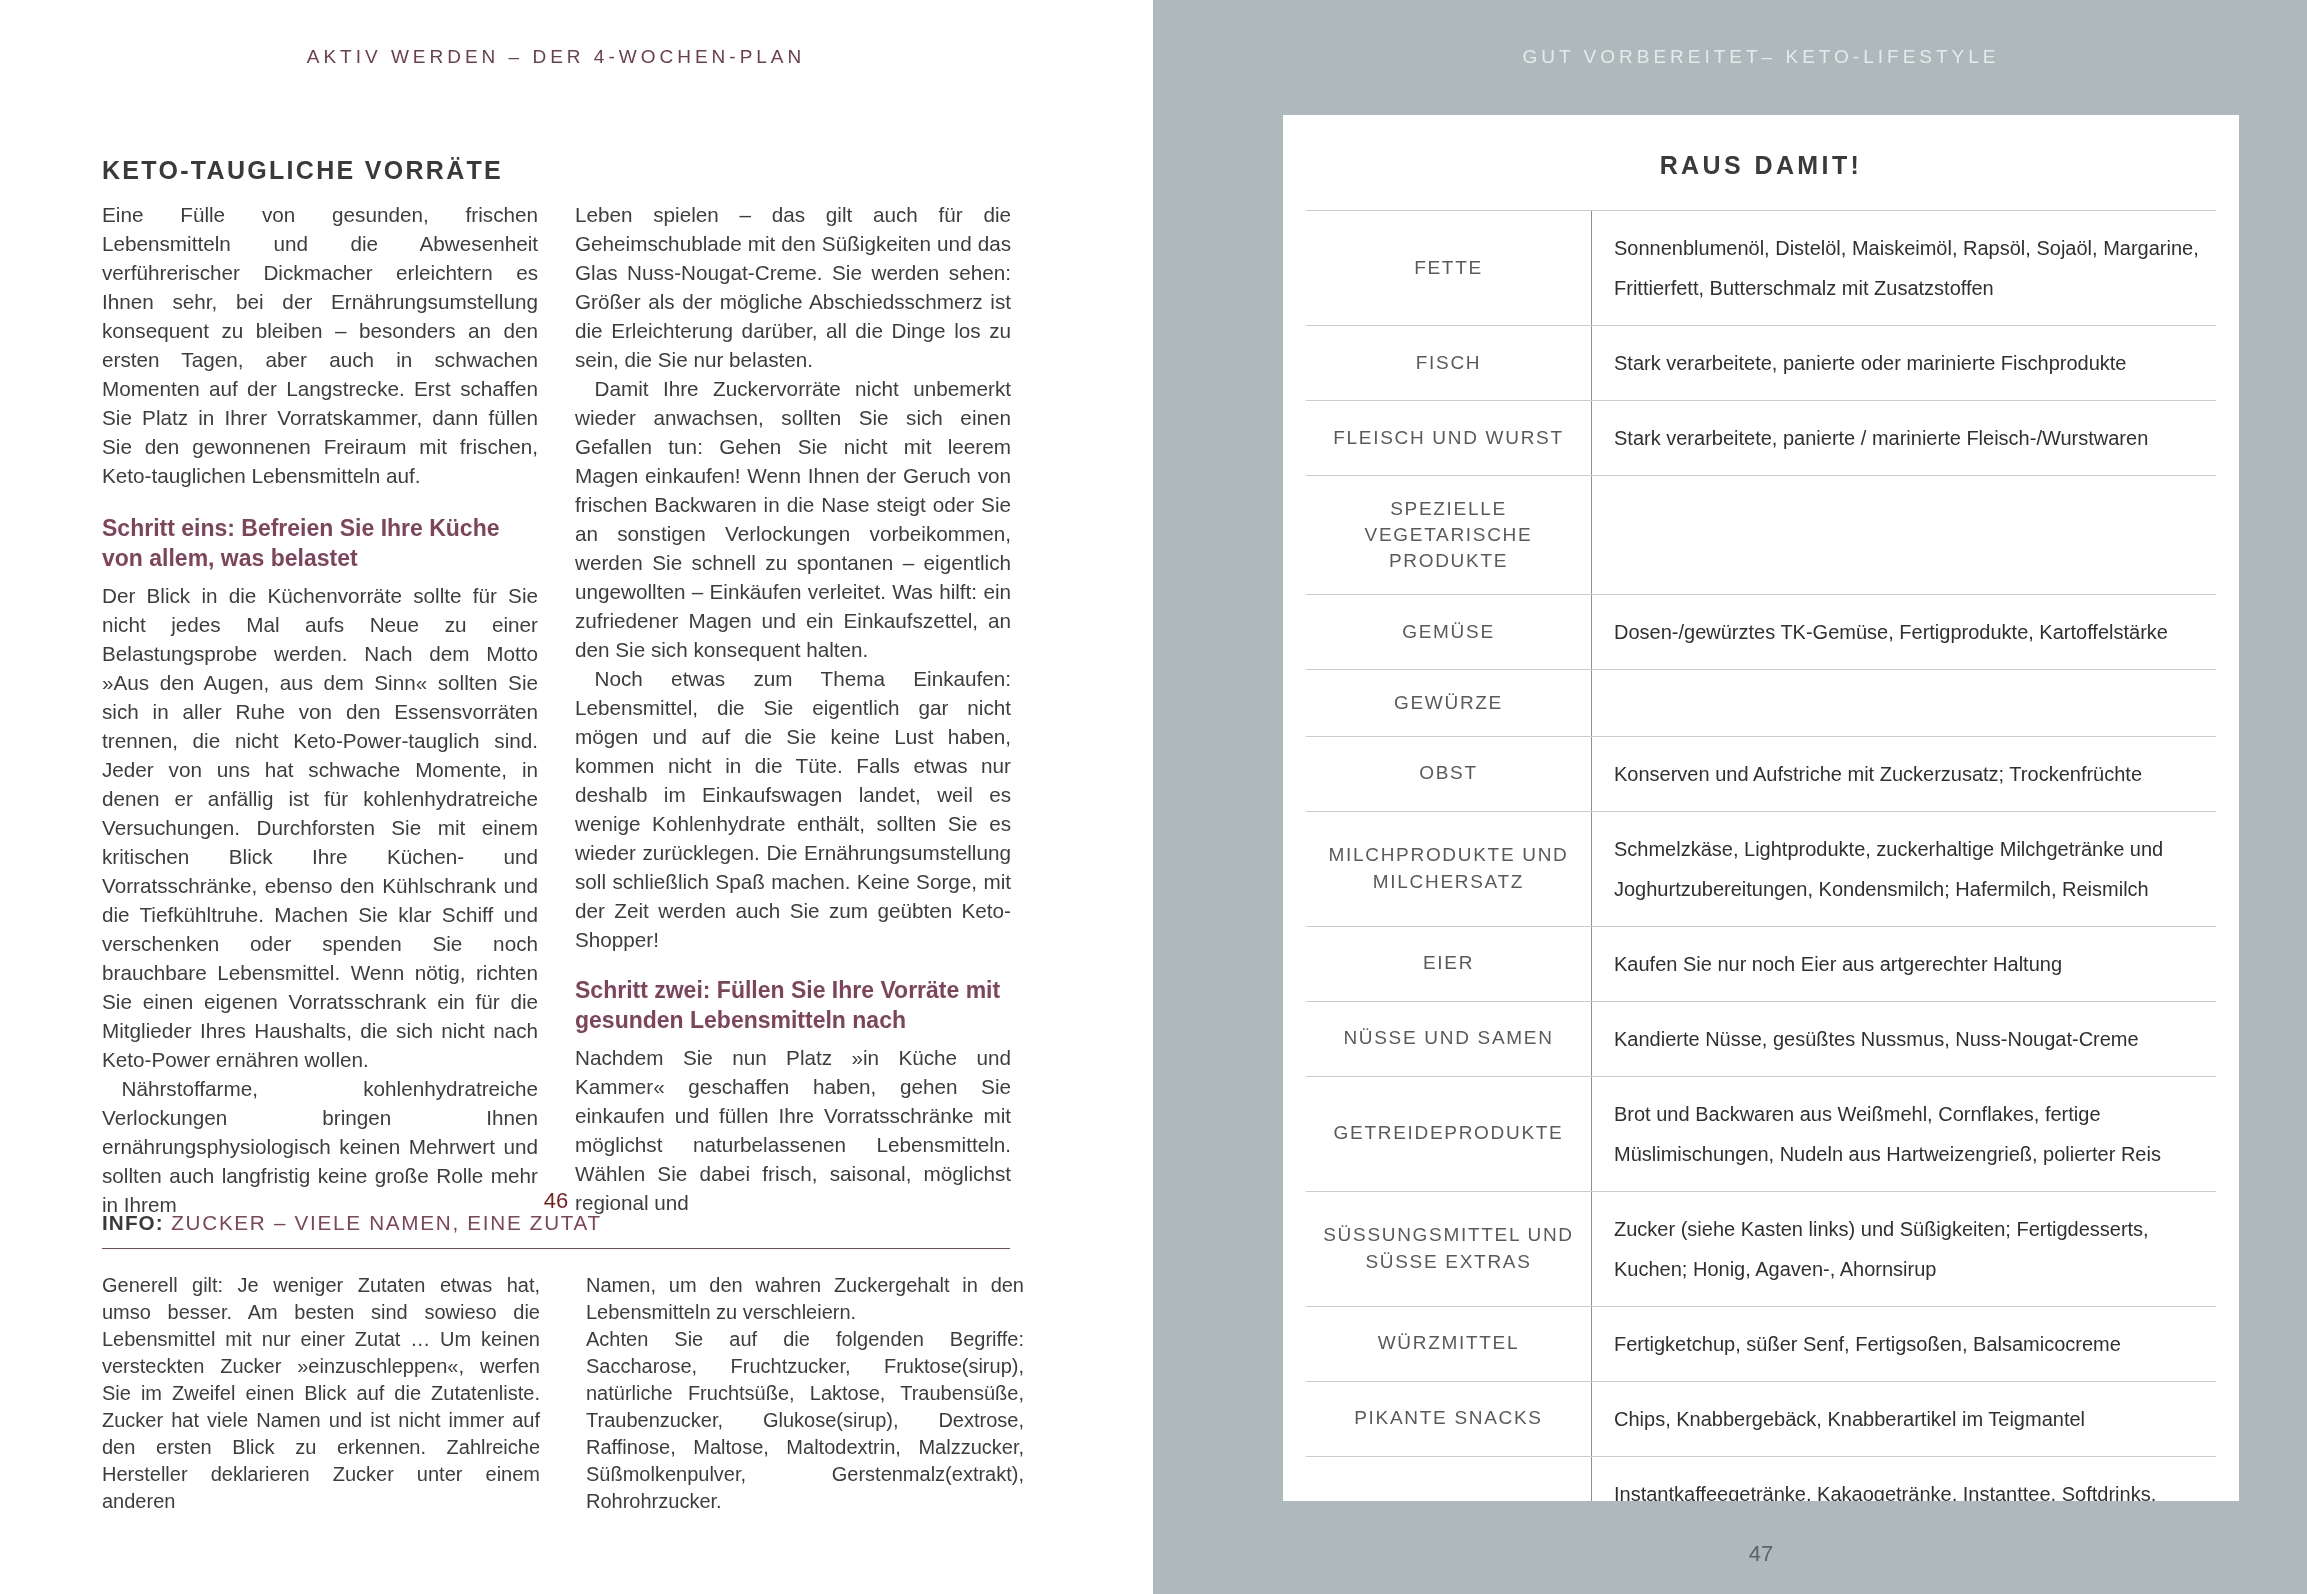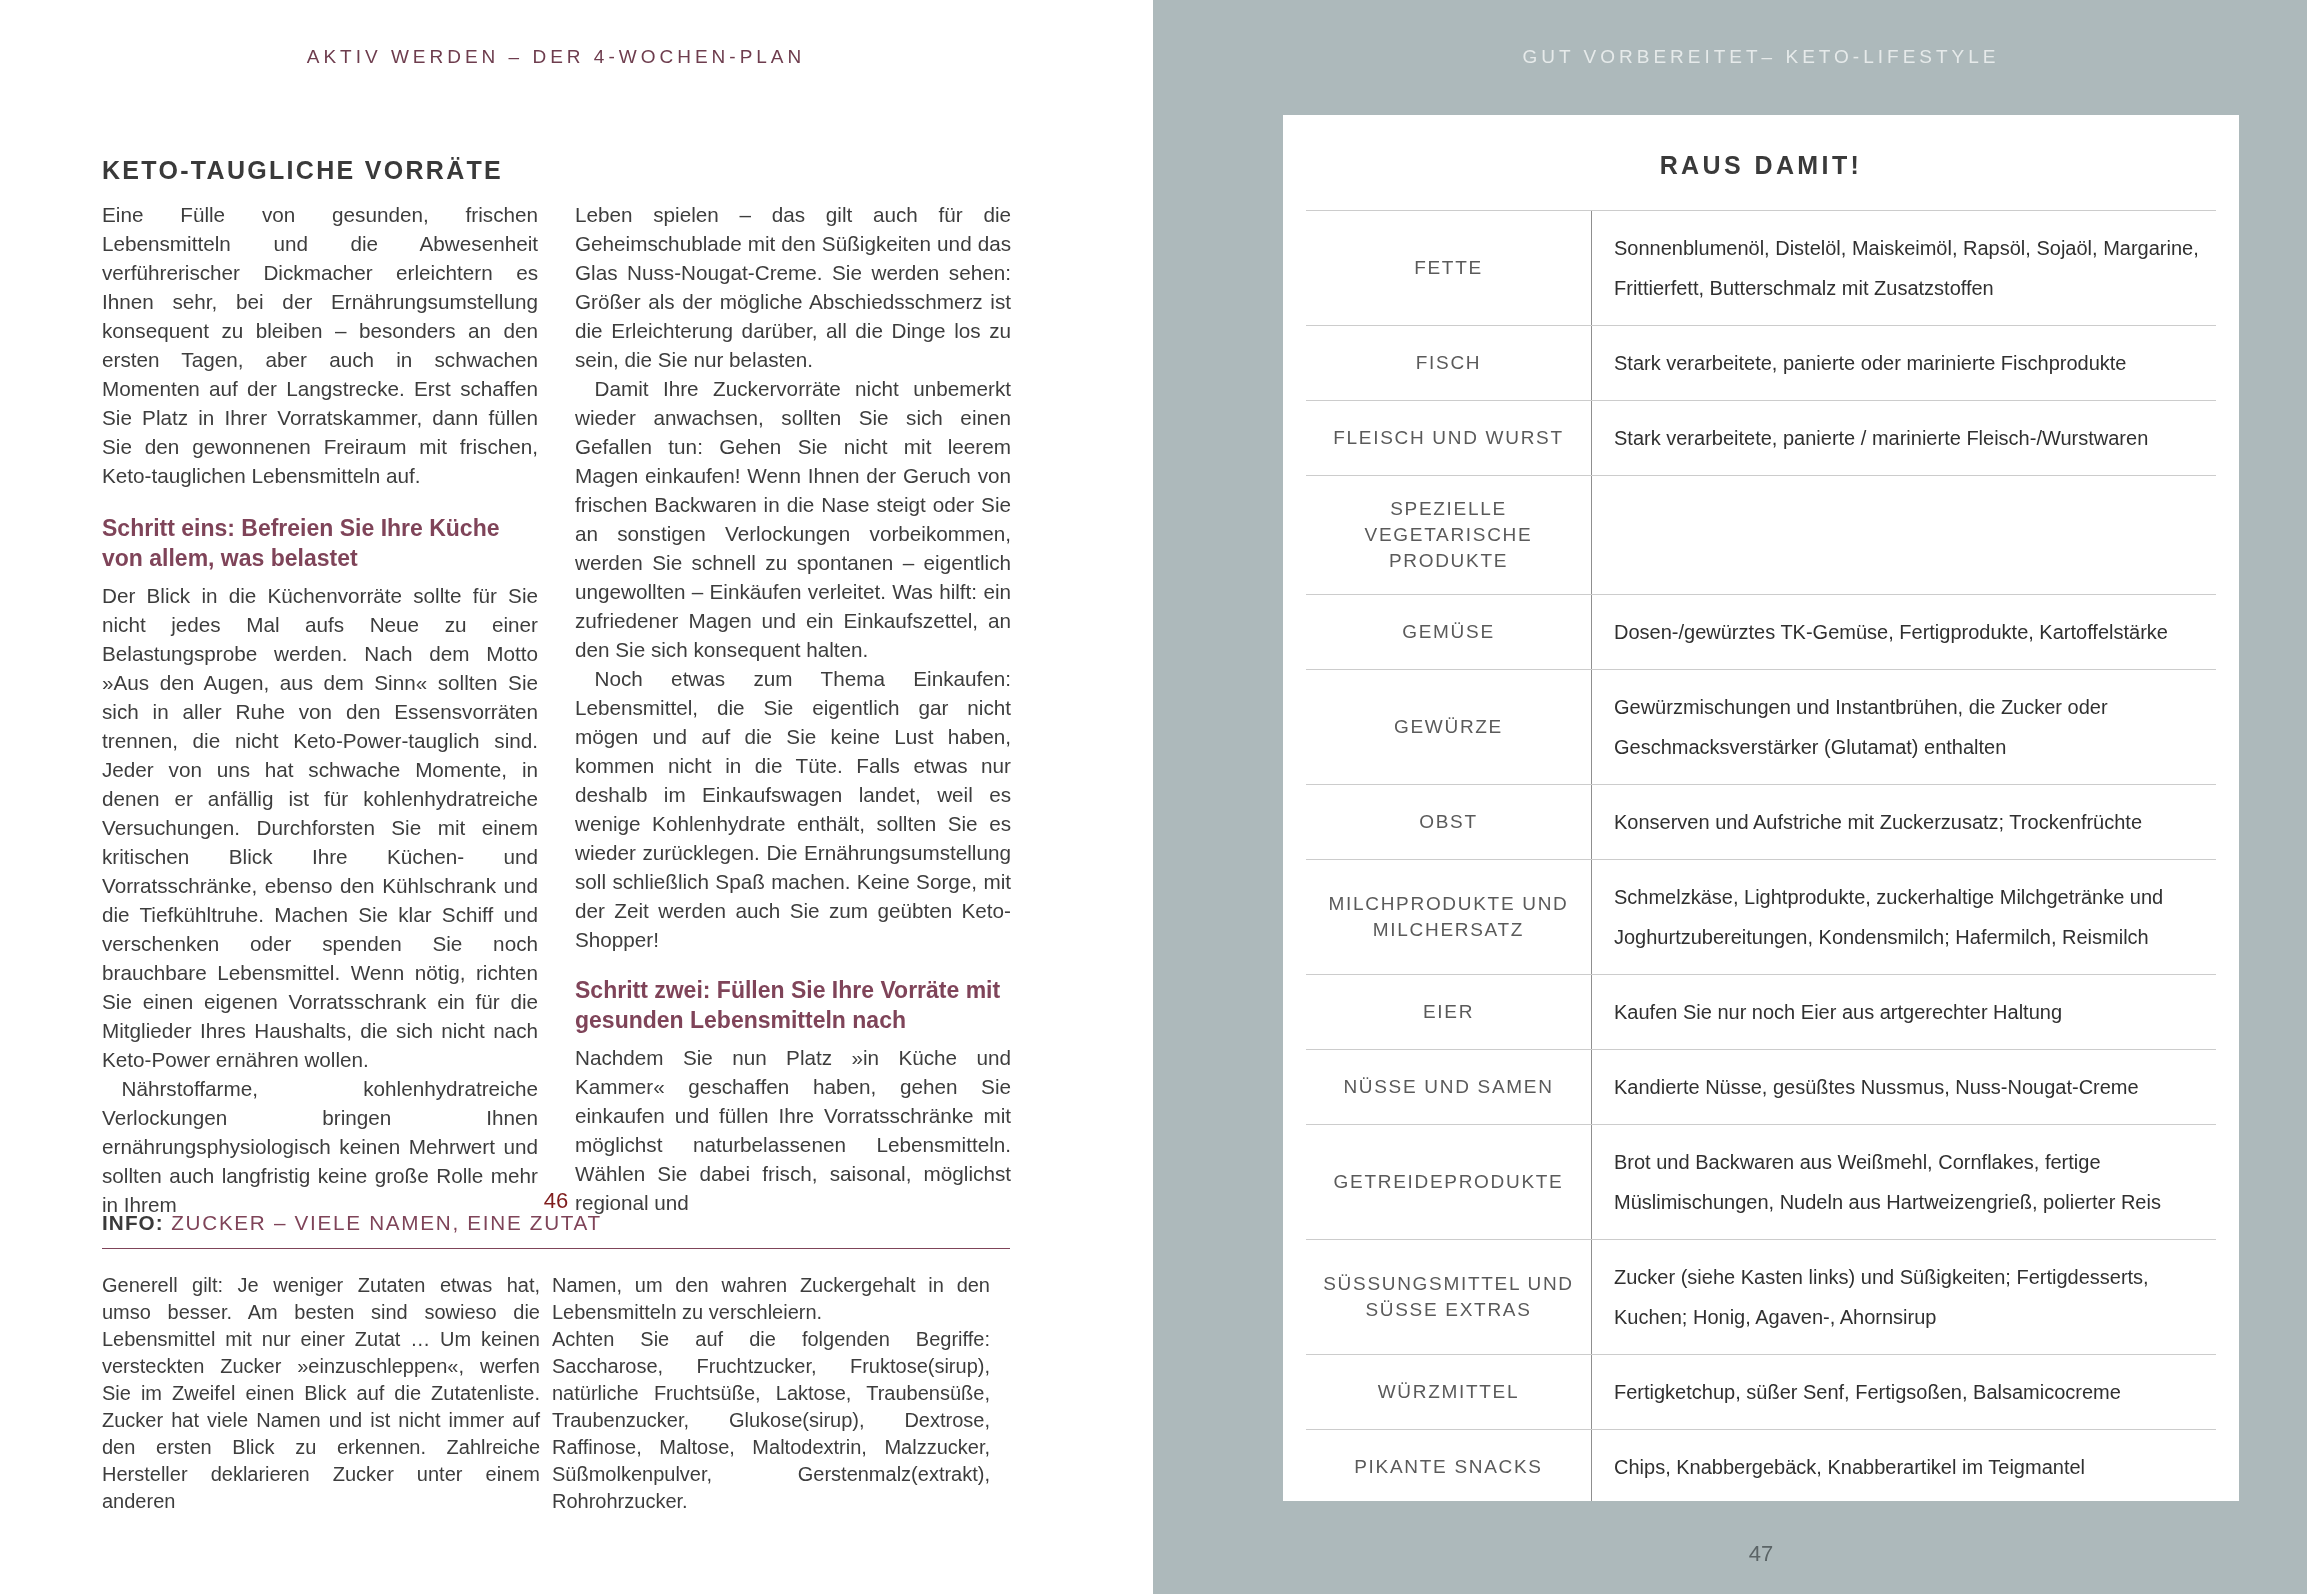--- a/index.html
+++ b/index.html
@@ -51,21 +51,21 @@
   .info-box {
     position:absolute; top:1211px; left:102px; width:908px;
   }
   .info-heading {
     font-size:20.7px; letter-spacing:1.7px;
     color:#7f4459;
     margin-bottom:12.6px;
   }
   .info-heading .info-label { color:#3a3a3a; font-weight:bold; letter-spacing:1.1px; }
   .info-rule { height:1.7px; background:#7f4459; width:100%; }
-  .info-columns { display:flex; gap:12px; margin-top:23px; }
+  .info-columns { display:flex; gap:46px; margin-top:23px; }
   .info-col { width:438px; flex:none; }
   .info-col p {
     font-size:20px; line-height:27px;
     text-align:justify;
     color:#3d3d3d;
   }
   .page-number-left {
     position:absolute; bottom:27.6px; left:102px; width:908px;
     text-align:center; font-size:22px; color:#7f1d1d;
   }
@@ -189,21 +189,20 @@
     <div class="cat-cell">SPEZIELLE VEGETARISCHE PRODUKTE</div>
   </div>
 
   <div class="t-row">
     <div class="cat-cell">GEMÜSE</div>
     <div class="desc-cell">Dosen-/gewürztes TK-Gemüse, Fertigprodukte, Kartoffelstärke</div>
   </div>
 
   <div class="t-row">
     <div class="cat-cell">GEWÜRZE</div>
-    <div class="desc-cell">Gewürzmischungen und Instantbrühen, die Zucker oder Geschmacksverstärker (Glutamat) enthalten</div>
   </div>
 
   <div class="t-row">
     <div class="cat-cell">OBST</div>
     <div class="desc-cell">Konserven und Aufstriche mit Zuckerzusatz; Trockenfrüchte</div>
   </div>
 
   <div class="t-row">
     <div class="cat-cell">MILCHPRODUKTE UND MILCHERSATZ</div>
     <div class="desc-cell">Schmelzkäse, Lightprodukte, zuckerhaltige Milchgetränke und Joghurtzubereitungen, Kondensmilch; Hafermilch, Reismilch</div>

